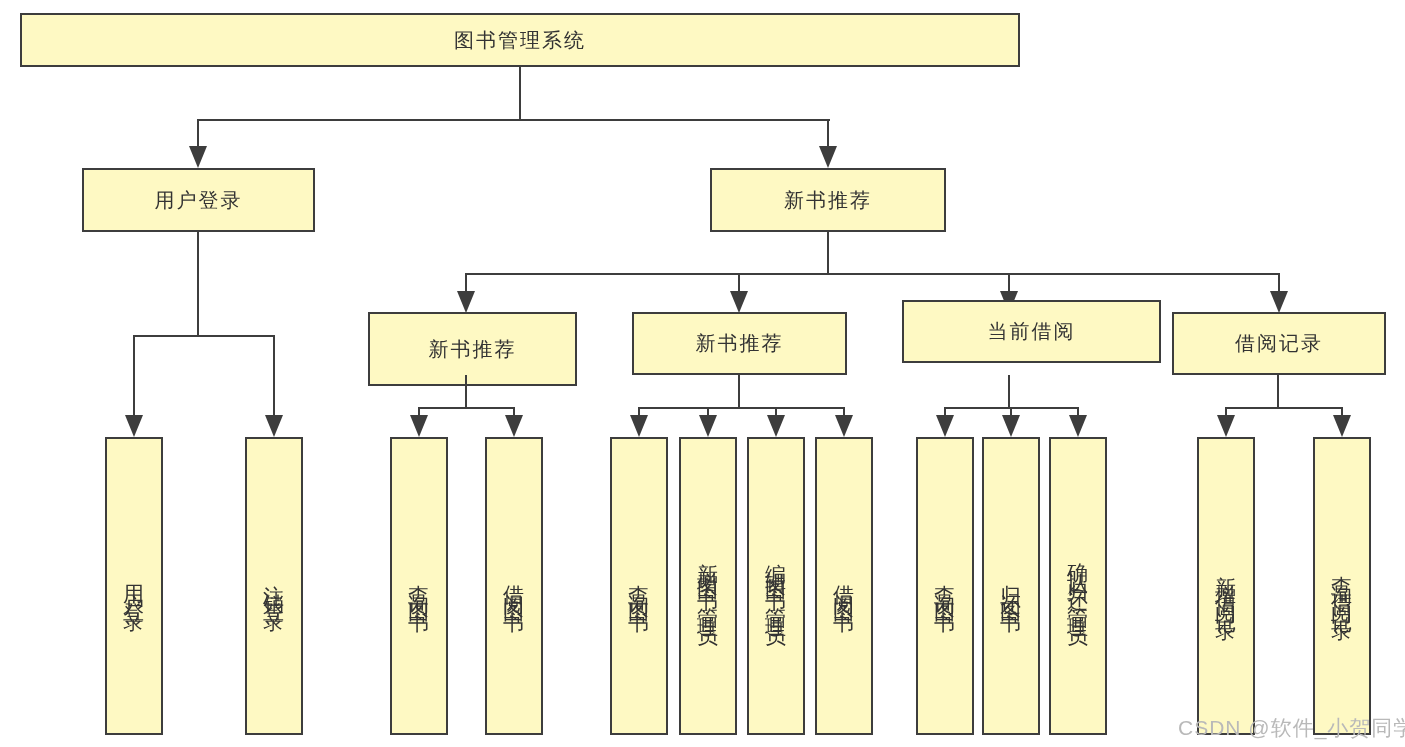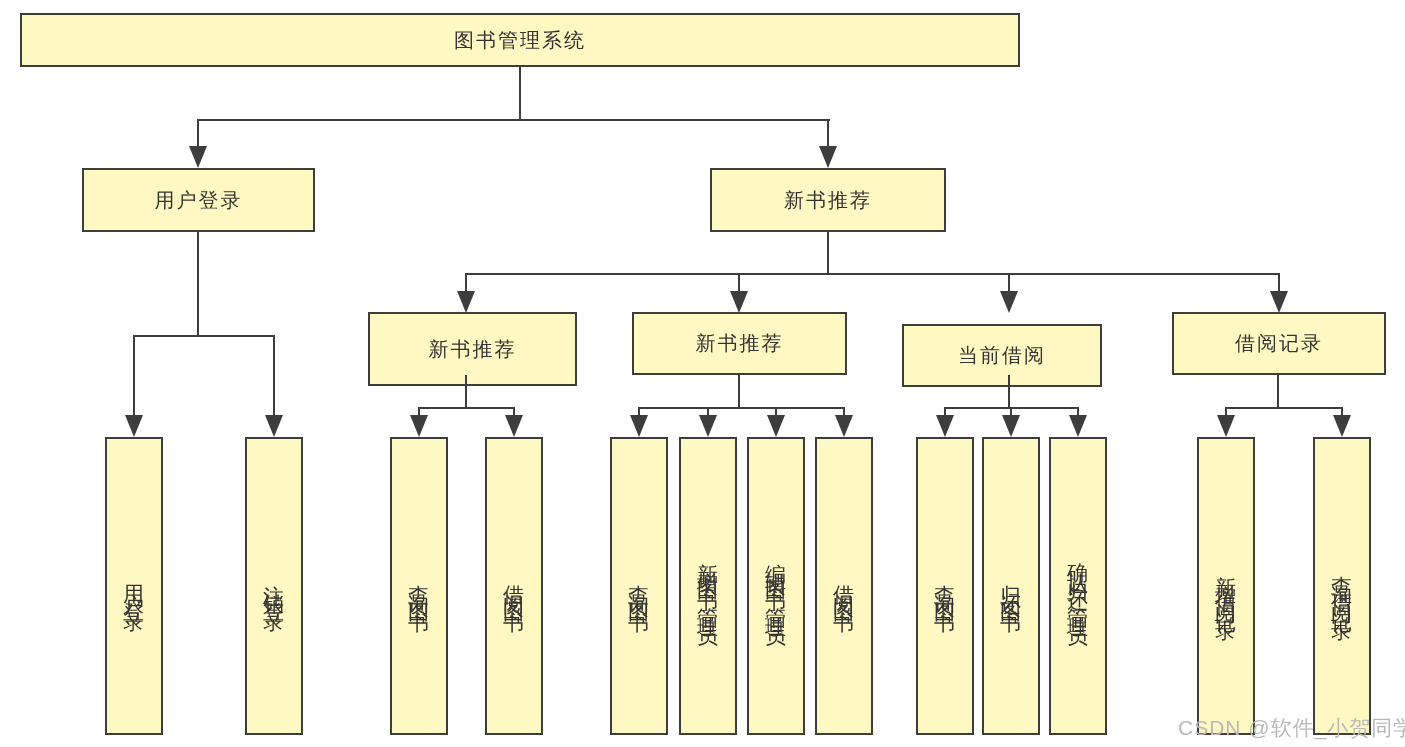--- a/index.html
+++ b/index.html
@@ -97,21 +97,21 @@
   <i class="ar" style="left:1000px;top:291px;"></i>
   <i class="vl" style="left:1278px;top:273px;height:20px;"></i>
   <i class="ar" style="left:1270px;top:291px;"></i>
 
   <div class="box hbox" style="left:368px;top:312px;width:209px;height:74px;text-align:center;">
     <span>新书推荐</span>
   </div>
   <div class="box hbox" style="left:632px;top:312px;width:215px;height:63px;">
     <span>新书推荐</span>
   </div>
-  <div class="box hbox" style="left:902px;top:324px;width:200px;height:63px;">
+  <div class="box hbox" style="left:902px;top:300px;width:259px;height:63px;">
     <span>当前借阅</span>
   </div>
   <div class="box hbox" style="left:1172px;top:312px;width:214px;height:63px;">
     <span>借阅记录</span>
   </div>
 
   <i class="vl" style="left:465px;top:375px;height:32px;"></i>
   <i class="hl" style="left:418px;top:407px;width:97px;"></i>
   <i class="vl" style="left:418px;top:407px;height:10px;"></i>
   <i class="ar" style="left:410px;top:415px;"></i>

